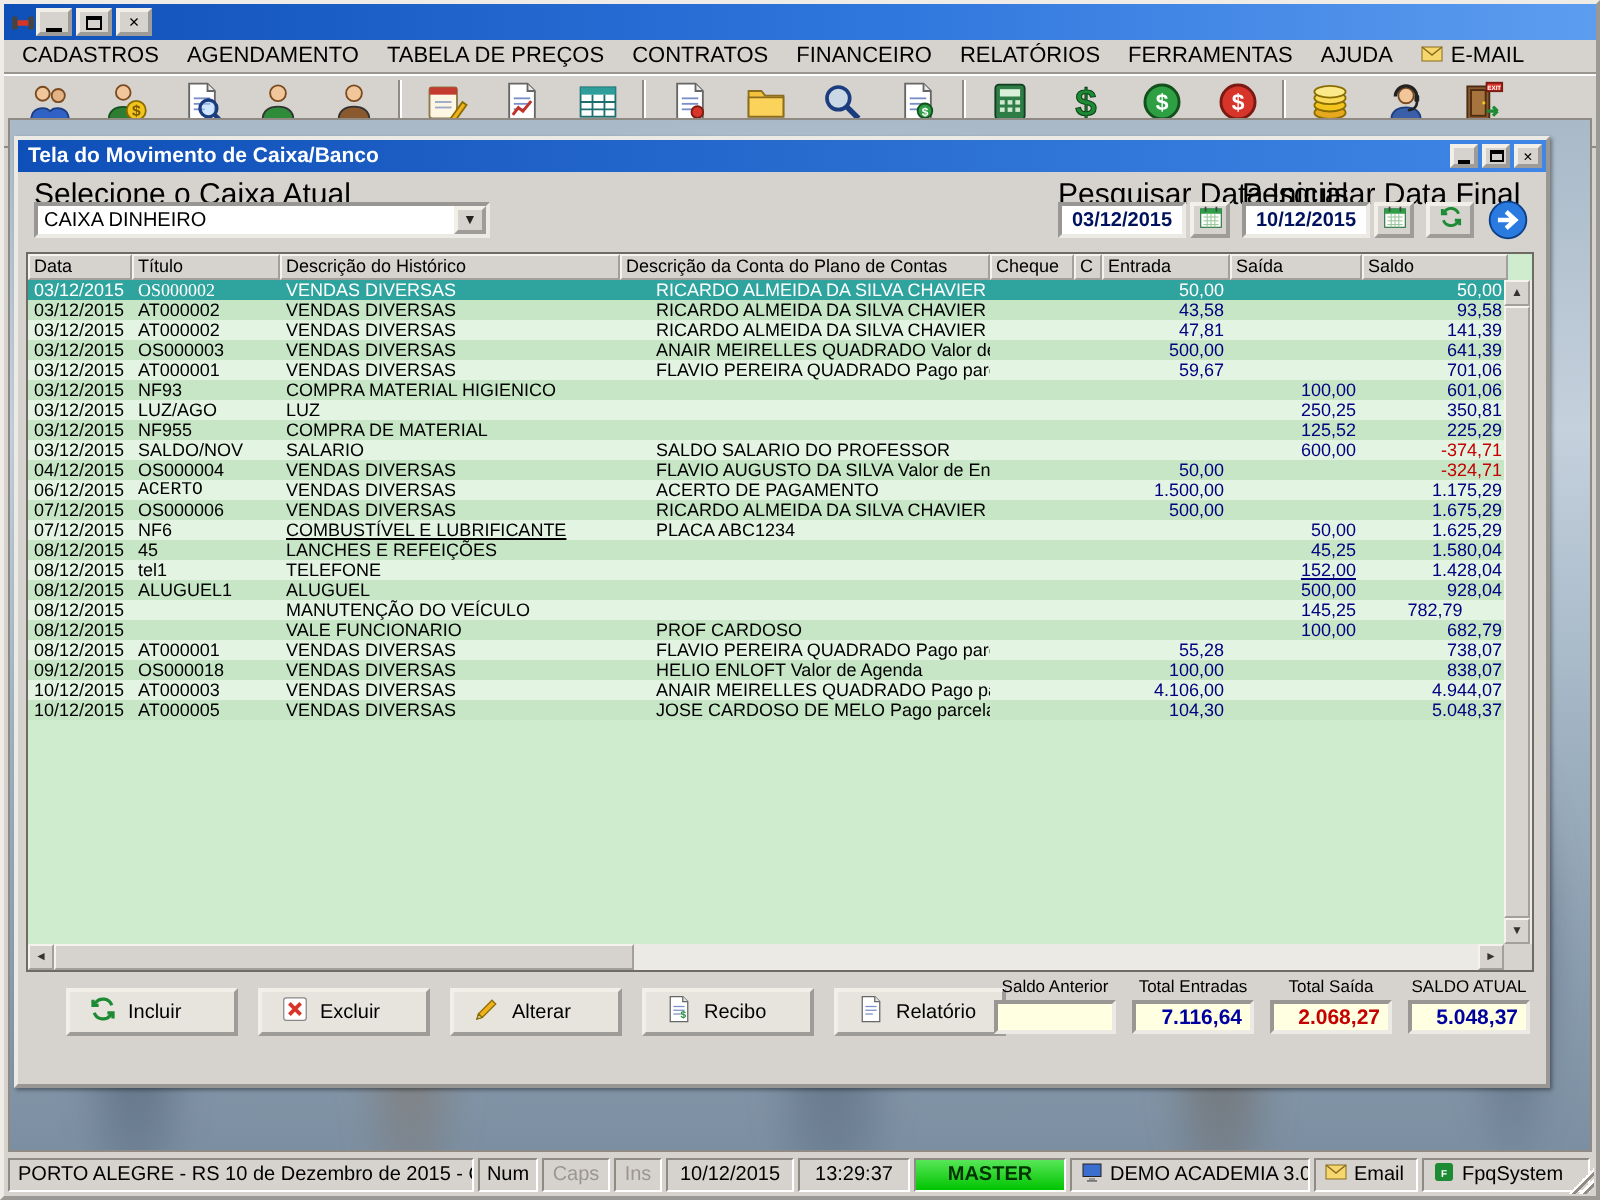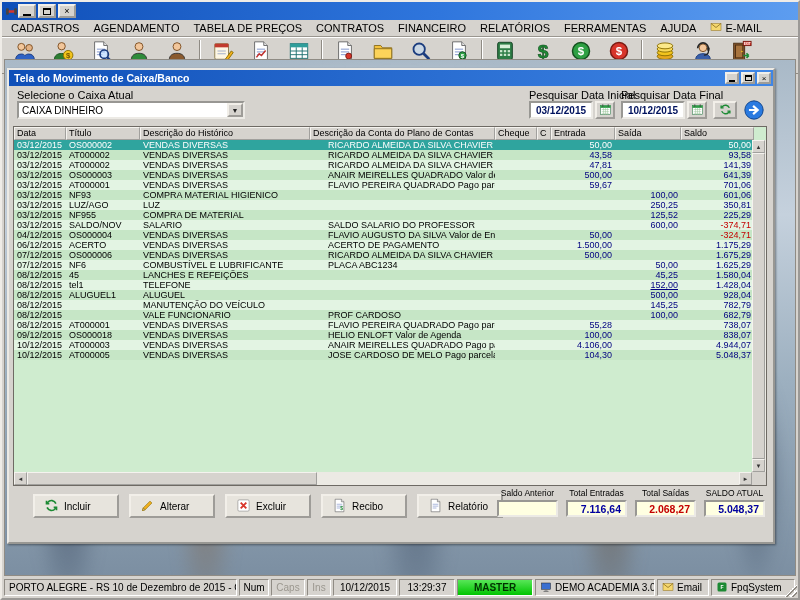--- a/index.html
+++ b/index.html
@@ -40,21 +40,21 @@
     radial-gradient(52px 185px at 52% 84%,rgba(66,82,104,.6),transparent 70%),
     radial-gradient(46px 170px at 76% 85%,rgba(95,78,60,.55),transparent 70%),
     radial-gradient(40px 160px at 94% 80%,rgba(52,68,90,.6),transparent 70%),
     radial-gradient(320px 90px at 50% 14%,rgba(255,255,255,.4),transparent 70%)}
 
   
   .child{position:absolute;left:2px;top:8px;width:768px;height:476px;background:#d6d3ce;border:2px outset #eceae5;box-shadow:1px 1px 2px rgba(0,0,0,.4)}
   .child-title{height:16px;background:linear-gradient(90deg,#0f4fb8,#3f86e6);display:flex;align-items:center;justify-content:space-between;color:#fff;padding:0 2px}
   .child-title .t{font-size:10.5px;font-weight:bold;white-space:nowrap;margin-left:3px}
   .child-body{position:relative;height:456px;background:#d6d3ce;overflow:hidden}
-  .lbl{position:absolute;font-size:11px;white-space:nowrap}
+  .lbl{position:absolute;font-size:15px;white-space:nowrap}
   .combo{position:absolute;left:8px;top:15px;width:228px;height:18px;background:#fff;border:2px inset #eceae5;display:flex;align-items:center}
   .combo .val{flex:1;font-size:10px;padding-left:3px;white-space:nowrap;overflow:hidden}
   .combo-btn{width:16px;height:100%;background:#d6d3ce;border:2px outset #f2efe9;font-size:7px;display:flex;align-items:center;justify-content:center;color:#222}
   .datefield{position:absolute;top:15px;height:18px;width:64px;background:#fff;border:2px inset #eceae5;display:flex;align-items:center;justify-content:center;font-size:10px;font-weight:bold;color:#00125e}
   .sqbtn{position:absolute;top:15px;height:18px;background:#d6d3ce;border:2px outset #f2efe9;display:flex;align-items:center;justify-content:center;cursor:default}
   .sqbtn svg{width:13px;height:13px}
   .gobtn{position:absolute;top:13px;width:22px;height:22px;border:none;background:transparent;cursor:default}
   .gobtn svg{width:22px;height:22px}
 
   
@@ -434,21 +434,21 @@
               <div class="gh" style="width: 185px;">Descrição da Conta do Plano de Contas</div>
               <div class="gh" style="width: 42px;">Cheque</div>
               <div class="gh" style="width: 14px;">C</div>
               <div class="gh" style="width: 64px;">Entrada</div>
               <div class="gh" style="width: 66px;">Saída</div>
               <div class="gh" style="width: 73px;">Saldo</div>
             </div>
           <div class="grid-rows" id="grid-rows">
               <div class="grow sel">
                 <div class="gc" style="width: 52px;">03/12/2015</div>
-                <div class="gc" style="width: 74px;">OS000002</div>
+                <div class="gc" style="width: 74px; font-family: Liberation Serif, serif;">OS000002</div>
                 <div class="gc" style="width: 185px;">VENDAS DIVERSAS</div>
                 <div class="gc" style="width: 170px;">RICARDO ALMEIDA DA SILVA CHAVIER Valor de Entrada</div>
                 <div class="gc" style="width: 42px;"></div>
                 <div class="gc" style="width: 14px;"></div>
                 <div class="gc r amt" style="width: 64px;">50,00</div>
                 <div class="gc r" style="width: 66px;"></div>
                 <div class="gc r amt" style="width: 73px;">50,00</div>
               </div>
               <div class="grow alt">
                 <div class="gc" style="width: 52px;">03/12/2015</div>
@@ -544,21 +544,21 @@
                 <div class="gc" style="width: 185px;">VENDAS DIVERSAS</div>
                 <div class="gc" style="width: 170px;">FLAVIO AUGUSTO DA SILVA Valor de Entrada</div>
                 <div class="gc" style="width: 42px;"></div>
                 <div class="gc" style="width: 14px;"></div>
                 <div class="gc r amt" style="width: 64px;">50,00</div>
                 <div class="gc r" style="width: 66px;"></div>
                 <div class="gc r neg" style="width: 73px;">-324,71</div>
               </div>
               <div class="grow">
                 <div class="gc" style="width: 52px;">06/12/2015</div>
-                <div class="gc" style="width: 74px;">ACERTO</div>
+                <div class="gc" style="width: 74px; font-family: Liberation Mono, monospace;">ACERTO</div>
                 <div class="gc" style="width: 185px;">VENDAS DIVERSAS</div>
                 <div class="gc" style="width: 170px;">ACERTO DE PAGAMENTO</div>
                 <div class="gc" style="width: 42px;"></div>
                 <div class="gc" style="width: 14px;"></div>
                 <div class="gc r amt" style="width: 64px;">1.500,00</div>
                 <div class="gc r" style="width: 66px;"></div>
                 <div class="gc r amt" style="width: 73px;">1.175,29</div>
               </div>
               <div class="grow alt">
                 <div class="gc" style="width: 52px;">07/12/2015</div>
@@ -567,21 +567,21 @@
                 <div class="gc" style="width: 170px;">RICARDO ALMEIDA DA SILVA CHAVIER Valor de Entrada</div>
                 <div class="gc" style="width: 42px;"></div>
                 <div class="gc" style="width: 14px;"></div>
                 <div class="gc r amt" style="width: 64px;">500,00</div>
                 <div class="gc r" style="width: 66px;"></div>
                 <div class="gc r amt" style="width: 73px;">1.675,29</div>
               </div>
               <div class="grow">
                 <div class="gc" style="width: 52px;">07/12/2015</div>
                 <div class="gc" style="width: 74px;">NF6</div>
-                <div class="gc" style="width: 185px;">COMBUSTÍVEL E LUBRIFICANTE</div>
+                <div class="gc" style="width: 185px; text-decoration: underline;">COMBUSTÍVEL E LUBRIFICANTE</div>
                 <div class="gc" style="width: 170px;">PLACA ABC1234</div>
                 <div class="gc" style="width: 42px;"></div>
                 <div class="gc" style="width: 14px;"></div>
                 <div class="gc r" style="width: 64px;"></div>
                 <div class="gc r amt" style="width: 66px;">50,00</div>
                 <div class="gc r amt" style="width: 73px;">1.625,29</div>
               </div>
               <div class="grow alt">
                 <div class="gc" style="width: 52px;">08/12/2015</div>
                 <div class="gc" style="width: 74px;">45</div>
@@ -617,21 +617,21 @@
               </div>
               <div class="grow">
                 <div class="gc" style="width: 52px;">08/12/2015</div>
                 <div class="gc" style="width: 74px;"></div>
                 <div class="gc" style="width: 185px;">MANUTENÇÃO DO VEÍCULO</div>
                 <div class="gc" style="width: 170px;"></div>
                 <div class="gc" style="width: 42px;"></div>
                 <div class="gc" style="width: 14px;"></div>
                 <div class="gc r" style="width: 64px;"></div>
                 <div class="gc r amt" style="width: 66px;">145,25</div>
-                <div class="gc r amt" style="width: 73px;">782,79</div>
+                <div class="gc r amt" style="width: 73px; text-align: center;">782,79</div>
               </div>
               <div class="grow alt">
                 <div class="gc" style="width: 52px;">08/12/2015</div>
                 <div class="gc" style="width: 74px;"></div>
                 <div class="gc" style="width: 185px;">VALE FUNCIONARIO</div>
                 <div class="gc" style="width: 170px;">PROF CARDOSO</div>
                 <div class="gc" style="width: 42px;"></div>
                 <div class="gc" style="width: 14px;"></div>
                 <div class="gc r" style="width: 64px;"></div>
                 <div class="gc r amt" style="width: 66px;">100,00</div>
@@ -701,31 +701,31 @@
               <span><svg viewBox="0 0 24 24">
                   <path d="M19 9A7.5 7.5 0 0 0 6 7L4 9" fill="none" stroke="#1d8a34" stroke-width="2.6"></path>
                   <path d="M4 4.5V9h4.5" fill="none" stroke="#1d8a34" stroke-width="2.6"></path>
                   <path d="M5 15a7.5 7.5 0 0 0 13 2l2-2" fill="none" stroke="#1d8a34" stroke-width="2.6"></path>
                   <path d="M20 19.5V15h-4.5" fill="none" stroke="#1d8a34" stroke-width="2.6"></path>
                 </svg></span>
               <span>Incluir</span>
             </button>
             <button class="act-btn">
               <span><svg viewBox="0 0 24 24">
+                  <rect x="3" y="3" width="18" height="18" rx="2" fill="#fff" stroke="#888"></rect>
+                  <path d="M7.5 7.5l9 9M16.5 7.5l-9 9" stroke="#d8352a" stroke-width="3"></path>
+                </svg></span>
+              <span>Excluir</span>
+            </button>
+            <button class="act-btn">
+              <span><svg viewBox="0 0 24 24">
                   <path d="M4 20l1.2-4.2L16 5l3 3L8.2 18.8z" fill="#f2b01d" stroke="#8a6d00"></path>
                   <path d="M4 20l4.2-1.2L5.2 15.8z" fill="#e8c9a0" stroke="#8a6d00"></path>
                 </svg></span>
               <span>Alterar</span>
-            </button>
-            <button class="act-btn">
-              <span><svg viewBox="0 0 24 24">
-                  <rect x="3" y="3" width="18" height="18" rx="2" fill="#fff" stroke="#888"></rect>
-                  <path d="M7.5 7.5l9 9M16.5 7.5l-9 9" stroke="#d8352a" stroke-width="3"></path>
-                </svg></span>
-              <span>Excluir</span>
             </button>
             <button class="act-btn">
               <span><svg viewBox="0 0 24 24">
                   <path d="M5 2h10l4 4v16H5z" fill="#fff" stroke="#666"></path>
                   <path d="M15 2v4h4" fill="#e6e6e6" stroke="#666"></path>
                   <line x1="7.5" y1="10" x2="16.5" y2="10" stroke="#7b8fc9"></line>
                   <line x1="7.5" y1="13" x2="16.5" y2="13" stroke="#7b8fc9"></line>
                   <line x1="7.5" y1="16" x2="13.5" y2="16" stroke="#7b8fc9"></line>
                   <text x="15.5" y="19.5" font-size="8" font-weight="bold" text-anchor="middle" fill="#1d8a34">$</text>
                 </svg></span>
@@ -745,21 +745,21 @@
         <div class="totals" id="totals">
             <div class="total">
               <div class="total-label">Saldo Anterior</div>
               <div class="total-box navy"></div>
             </div>
             <div class="total">
               <div class="total-label">Total Entradas</div>
               <div class="total-box navy">7.116,64</div>
             </div>
             <div class="total">
-              <div class="total-label">Total Saídas</div>
+              <div class="total-label">Total Saída</div>
               <div class="total-box red">2.068,27</div>
             </div>
             <div class="total">
               <div class="total-label">SALDO ATUAL</div>
               <div class="total-box navy">5.048,37</div>
             </div>
           </div>
       </div>
     </div>
   </div>

